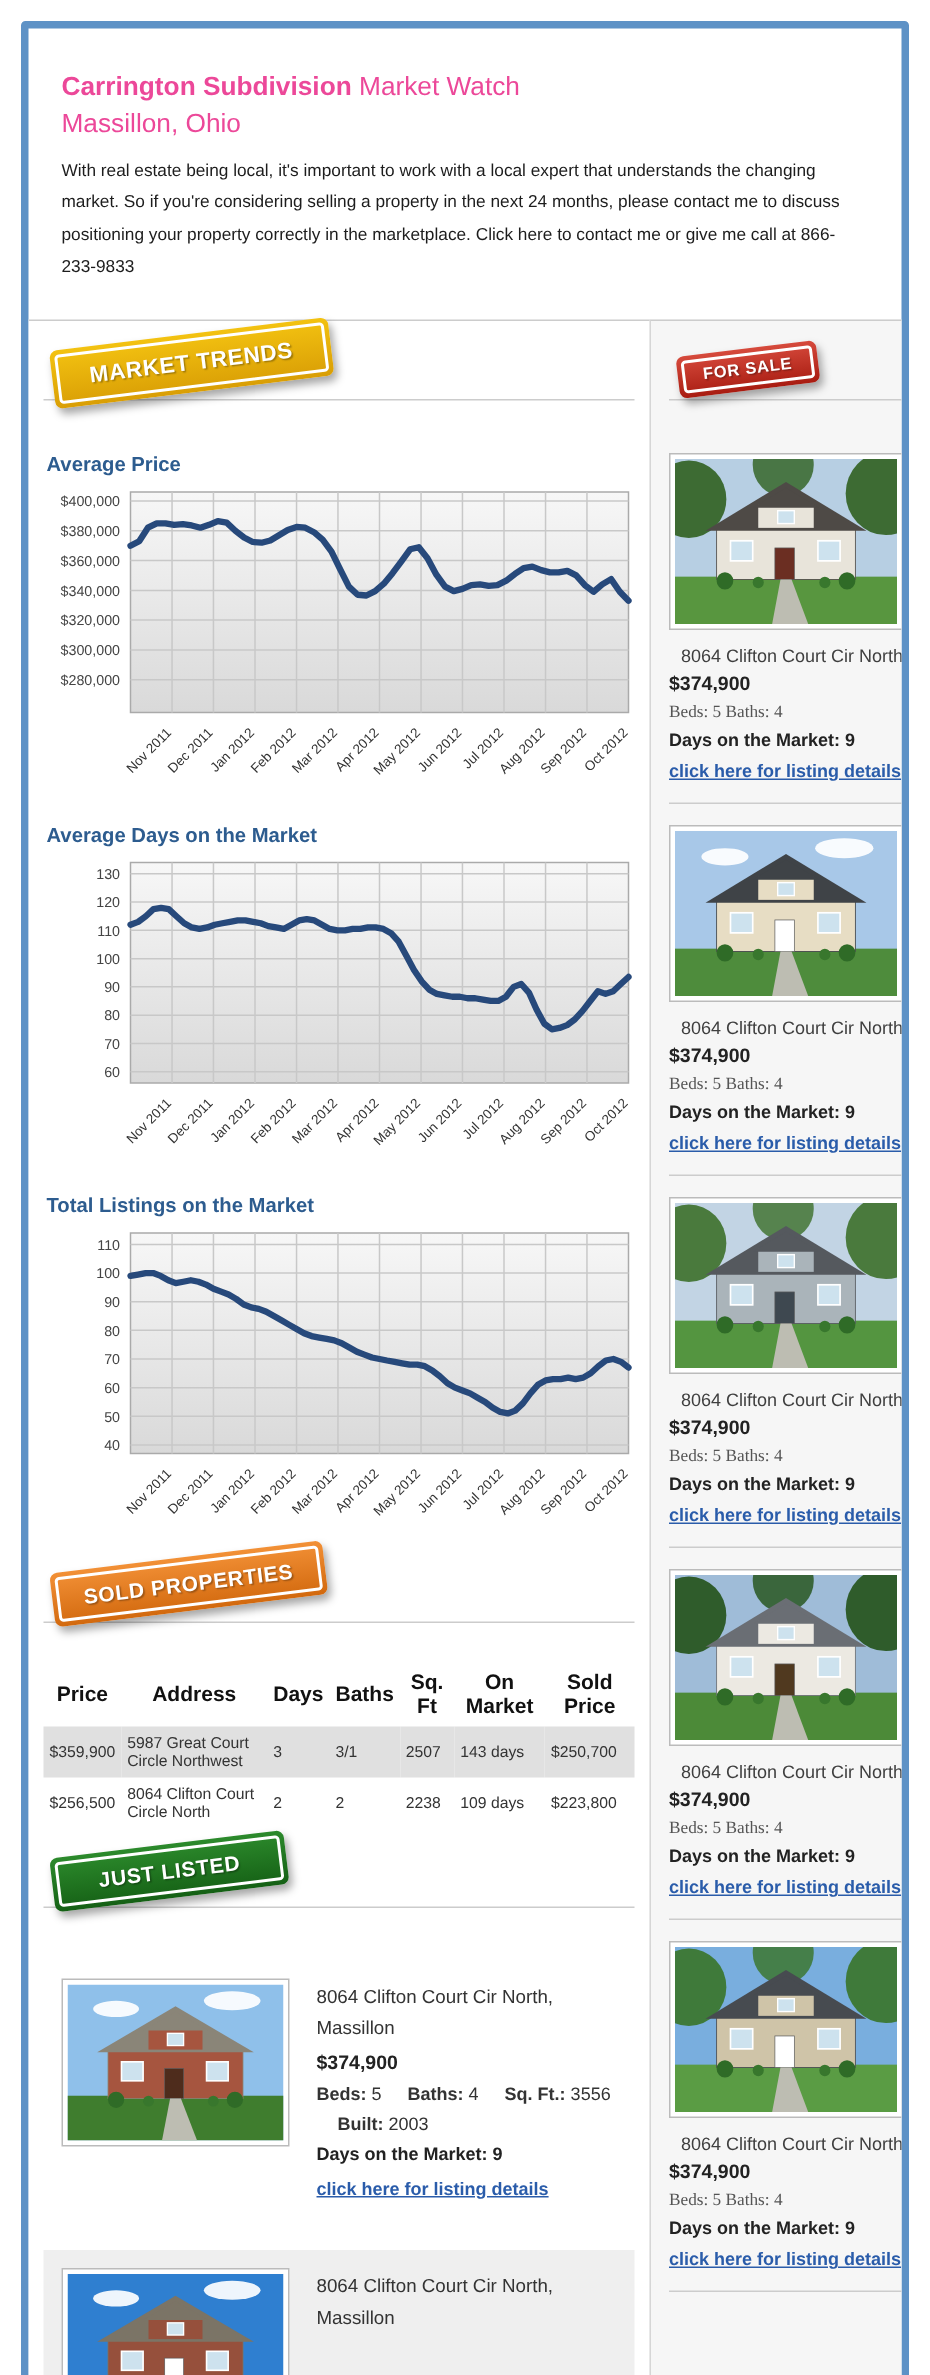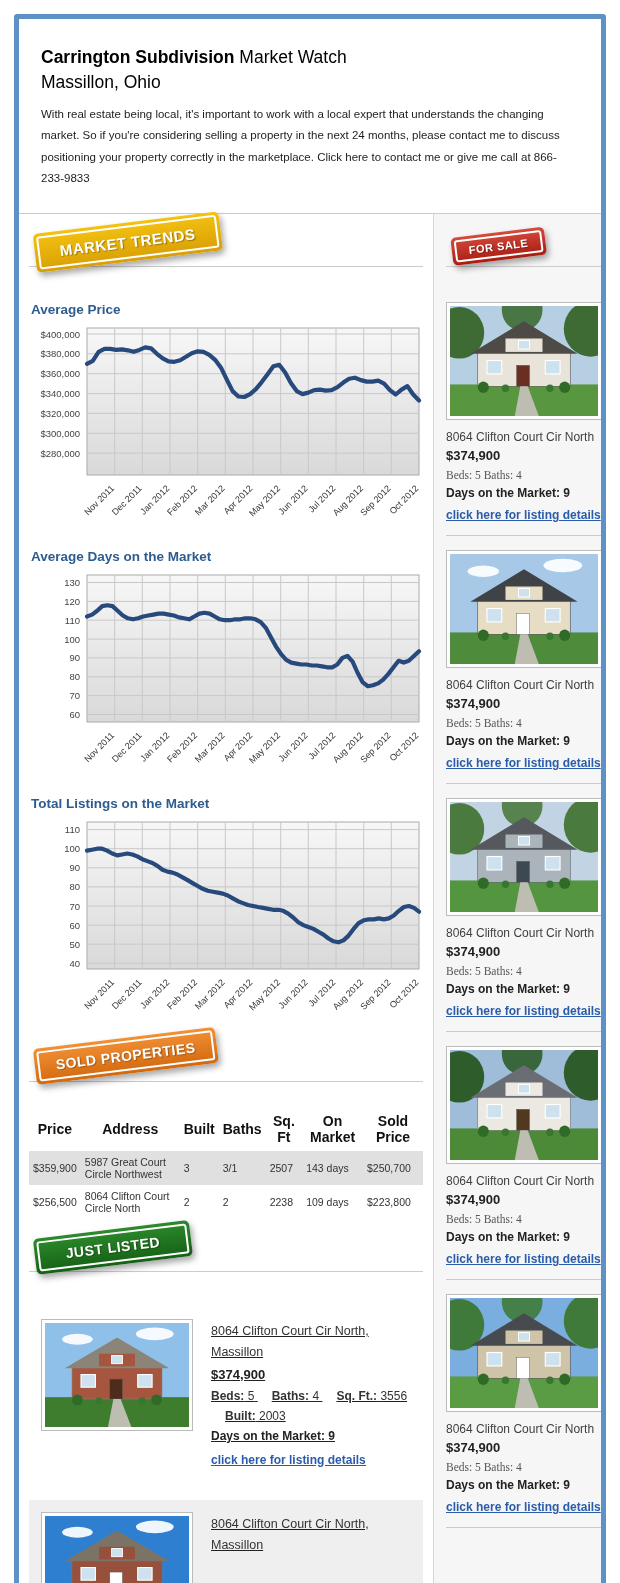--- a/index.html
+++ b/index.html
@@ -11,21 +11,21 @@
   }
   .frame {
     margin: 14px 14px 0 14px;
     border: 5px solid #5E92C6;
     border-radius: 3px;
     background: #fff;
     overflow: hidden;
   }
   
   header { padding: 26px 30px 6px 22px; }
-  h1 { font-size: 17.5px; font-weight: normal; line-height: 1.4; color: #000000; }
+  h1 { font-size: 17.5px; font-weight: normal; line-height: 1.4; color: #ec4899; }
   h1 b { font-weight: bold; }
   .intro { margin: 10px 0 18px; font-size: 11.5px; line-height: 1.85; color: #1d1d1d; max-width: 540px; }
   
   .content { display: flex; align-items: stretch; }
   .main { width: 414px; border-top: 1px solid #ccc; padding: 0 10px 40px 10px; background: #fff; }
   .sidebar { flex: 1; border-top: 1px solid #ccc; border-left: 1px solid #d6d6d6; background: #f6f6f6; padding: 0 12px 30px 12px; }
   
   .section-head { position: relative; height: 58px; margin-top: 16px; }
   .rule { position: absolute; left: 0; right: 0; top: 36px; border-top: 1px solid #ccc; }
   .badge {
@@ -56,26 +56,26 @@
   th { text-align: center; font-size: 14px; color: #111; padding: 6px 4px; }
   td { font-size: 10.5px; color: #333; padding: 5px 4px; }
   tbody tr:nth-child(odd) { background: #e0e0e0; }
   
   .photo-frame { background: #fff; border: 1px solid #bbb; padding: 3px; }
   .photo-frame .ph { display: block; width: 100%; height: 100%; }
   a.details { color: #2a5caa; font-weight: bold; font-size: 12px; text-decoration: underline; }
   
   .side-card { padding: 14px 0 12px; border-bottom: 1px solid #ccc; }
   .side-card .photo-frame { width: 156px; height: 118px; margin-bottom: 8px; }
-  .side-card .addr { font-size: 12px; color: #3f3f3f; line-height: 1.5; }
+  .side-card .addr { font-size: 12px; color: #3f3f3f; line-height: 1.5; text-align: right; }
   .side-card .price { font-size: 13px; font-weight: bold; color: #222; line-height: 1.5; }
   .side-card .bb { font-size: 11.5px; color: #555; line-height: 1.6; font-family: Liberation Serif, serif; }
   .side-card .dom { font-size: 12px; font-weight: bold; color: #222; line-height: 1.6; margin-bottom: 2px; }
   
-  .jl-card { display: flex; margin: 14px 0 20px; padding: 12px; text-decoration: underline; }
+  .jl-card { display: flex; margin: 14px 0 20px; padding: 12px; }
   .jl-card.alt { background: #efefef; }
   .jl-card .photo-frame { width: 152px; height: 112px; flex: none; }
   .jl-info { margin-left: 18px; padding-top: 2px; }
   .jl-info .addr { font-size: 12.5px; color: #333; line-height: 1.7; }
   .jl-info .price { font-size: 13px; font-weight: bold; color: #222; line-height: 1.7; }
   .jl-info .specs { font-size: 12px; color: #333; line-height: 1.7; }
   .jl-info .specs b { margin-left: 14px; }
   .jl-info .specs b:first-child { margin-left: 0; }
   .jl-info .dom { font-size: 12px; font-weight: bold; color: #222; line-height: 1.7; margin-bottom: 3px; }
 </style>
@@ -269,21 +269,21 @@
         <div class="badge badge-orange">
           <span class="inner">SOLD PROPERTIES</span>
         </div>
       </div>
 
       <table>
         <thead>
           <tr>
             <th>Price</th>
             <th>Address</th>
-            <th>Built</th>
+            <th>Days</th>
             <th>Baths</th>
             <th>Sq. Ft</th>
             <th>On Market</th>
             <th>Sold Price</th>
           </tr>
         </thead>
         <tbody>
           <tr>
             <td>$359,900</td>
             <td>5987 Great Court Circle Northwest</td>

